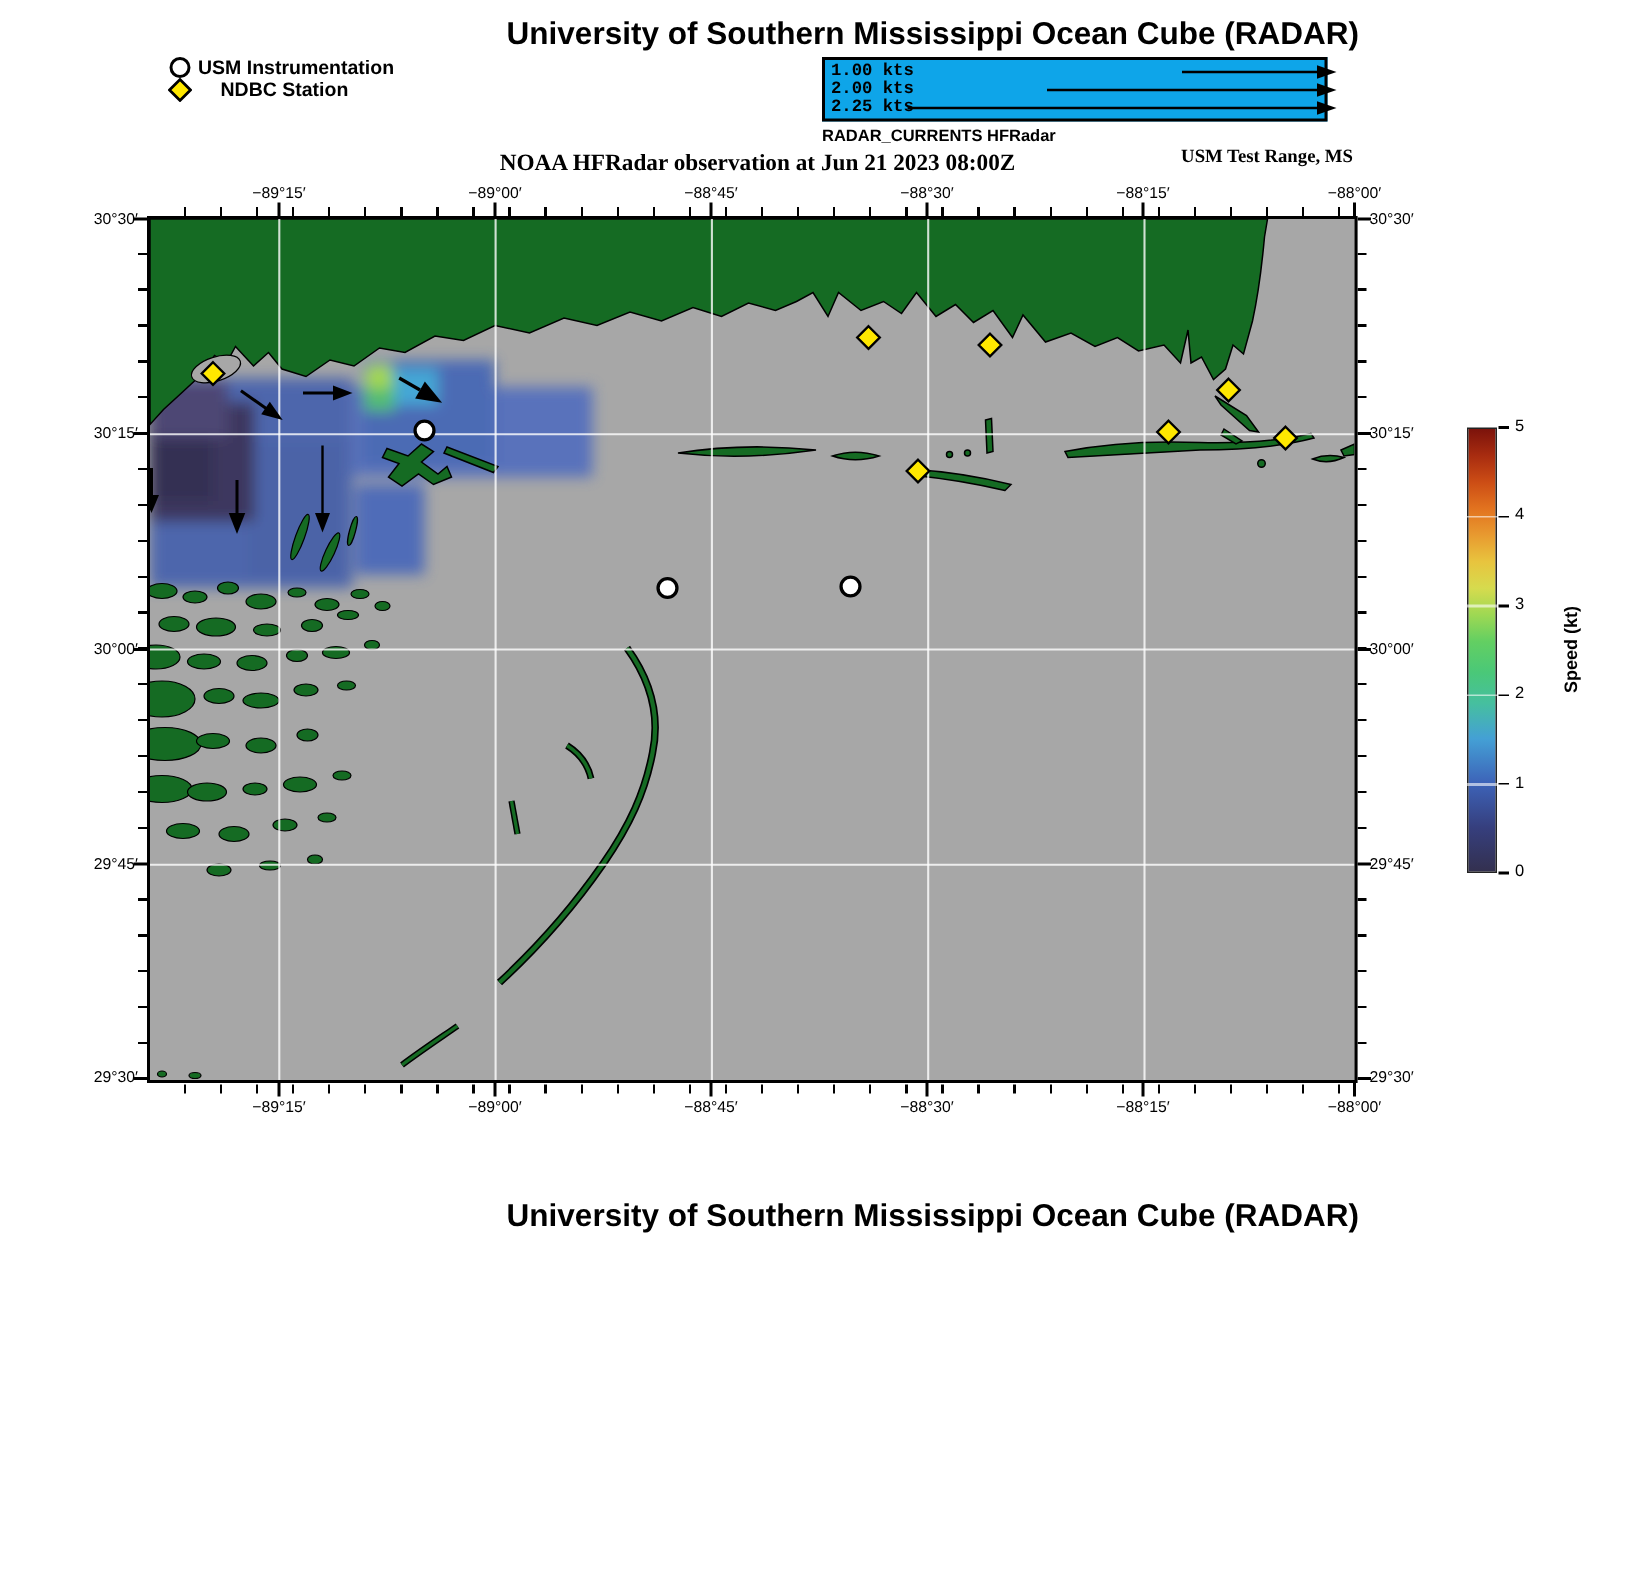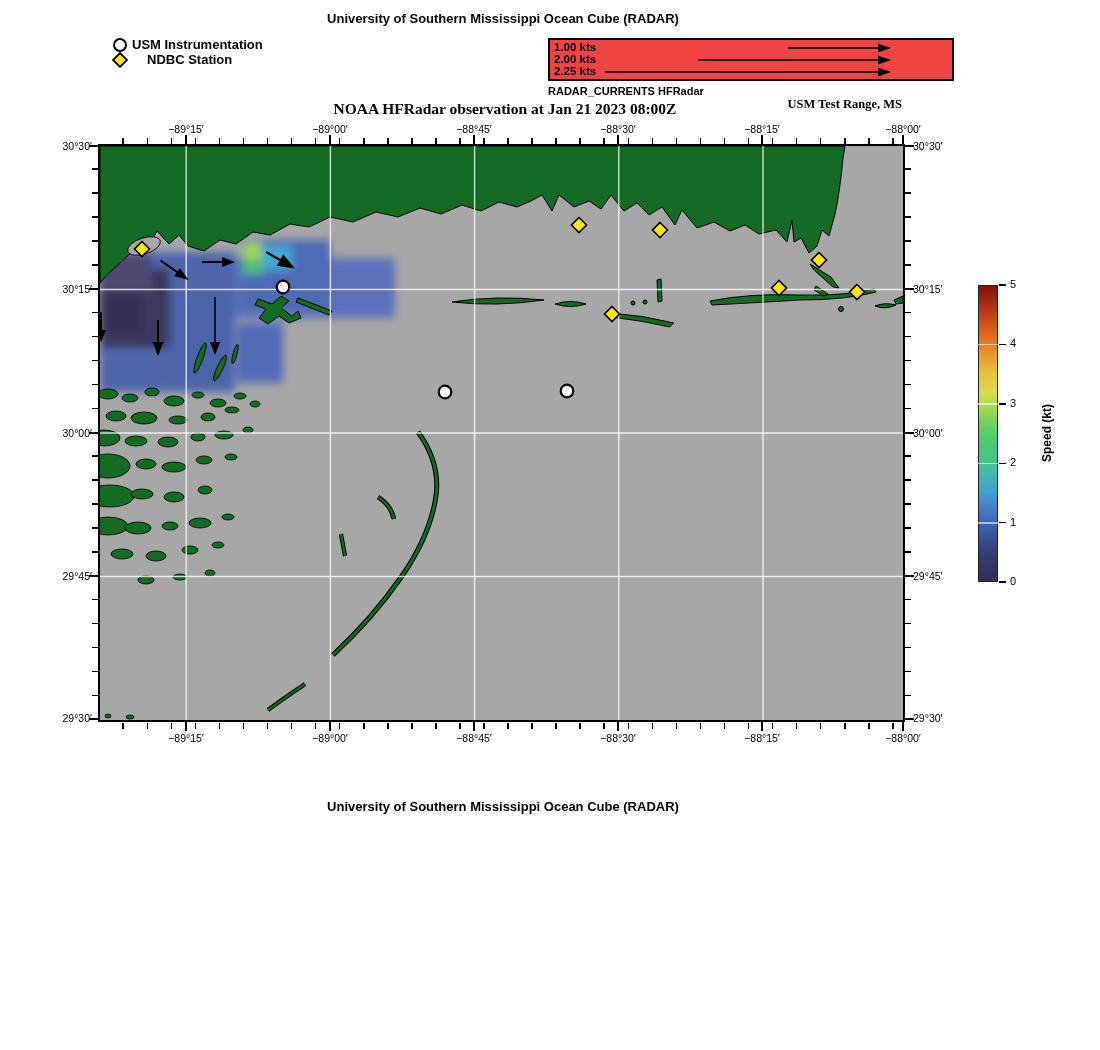--- a/index.html
+++ b/index.html
@@ -1,32 +1,32 @@
 <!DOCTYPE html>
 <html><head>
 <meta charset="utf-8">
 <style>
   html,body{margin:0;padding:0;}
   body{width:1100px;height:1050px;background:#ffffff;position:relative;
        font-family:"Liberation Sans",sans-serif;color:#000;overflow:hidden;}
   .abs{position:absolute;}
   
-  .title{left:100px;width:806px;text-align:center;font-size:13px;font-weight:bold;}
+  .title{left:100px;width:806px;text-align:right;font-size:21px;font-weight:bold;}
   #title-top{top:11px;}
   #title-bottom{top:799px;}
   #subtitle{left:100px;top:100px;width:810px;text-align:center;
             font-family:"Liberation Serif",serif;font-size:15.5px;font-weight:bold;}
   #region-label{left:742px;top:97px;width:160px;text-align:right;
             font-family:"Liberation Serif",serif;font-size:12.5px;font-weight:bold;}
   
   .legend-row{position:absolute;left:112px;display:flex;align-items:flex-start;gap:4px;
               font-size:13px;font-weight:bold;height:15px;}
   
-  #vector-box{left:548px;top:38px;width:406px;height:43px;border:2px solid #000;
-              box-sizing:border-box;background:#ef4444;}
+  #vector-box{left:548px;top:38px;width:337px;height:43px;border:2px solid #000;
+              box-sizing:border-box;background:#0ea5e9;font-family:Liberation Mono, monospace;}
   .vlabel{position:absolute;left:4px;font-size:11.5px;font-weight:bold;line-height:13px;}
   #vector-caption{left:548px;top:85px;font-size:11px;font-weight:bold;}
   
   .tickstrip-h{height:6px;width:803px;left:100px;
      background:repeating-linear-gradient(to right,transparent 0 22.5px,#000 22.5px 24.05px);}
   .tickstrip-v{width:6px;height:574px;top:146px;
      background:repeating-linear-gradient(to bottom,transparent 0 22.4px,#000 22.4px 23.92px);}
   .tick-major-h{width:2px;height:9px;background:#000;}
   .tick-major-v{width:9px;height:2px;background:#000;}
   .lonlab{width:70px;text-align:center;font-size:10.5px;}
@@ -74,21 +74,21 @@
     <line x1="238" y1="8" x2="330" y2="8" stroke="#000" stroke-width="1.6"></line>
     <polygon points="328,3.5 341,8 328,12.5" fill="#000"></polygon>
     <line x1="148" y1="20" x2="330" y2="20" stroke="#000" stroke-width="1.6"></line>
     <polygon points="328,15.5 341,20 328,24.5" fill="#000"></polygon>
     <line x1="55" y1="32" x2="330" y2="32" stroke="#000" stroke-width="1.6"></line>
     <polygon points="328,27.5 341,32 328,36.5" fill="#000"></polygon>
   </svg>
 </div>
 <div class="abs" id="vector-caption">RADAR_CURRENTS HFRadar</div>
 
-<div class="abs" id="subtitle">NOAA HFRadar observation at Jan 21 2023 08:00Z</div>
+<div class="abs" id="subtitle">NOAA HFRadar observation at Jun 21 2023 08:00Z</div>
 <div class="abs" id="region-label">USM Test Range, MS</div>
 
 <div class="abs tickstrip-h" style="top:138px;"></div>
 <div class="abs tickstrip-h" style="top:723px;"></div>
 <div class="abs tickstrip-v" style="left:92px;"></div>
 <div class="abs tickstrip-v" style="left:905px;"></div>
 
 <div class="abs tick-major-h" style="left:185px;top:135px;"></div>
 <div class="abs tick-major-h" style="left:329px;top:135px;"></div>
 <div class="abs tick-major-h" style="left:473px;top:135px;"></div>

